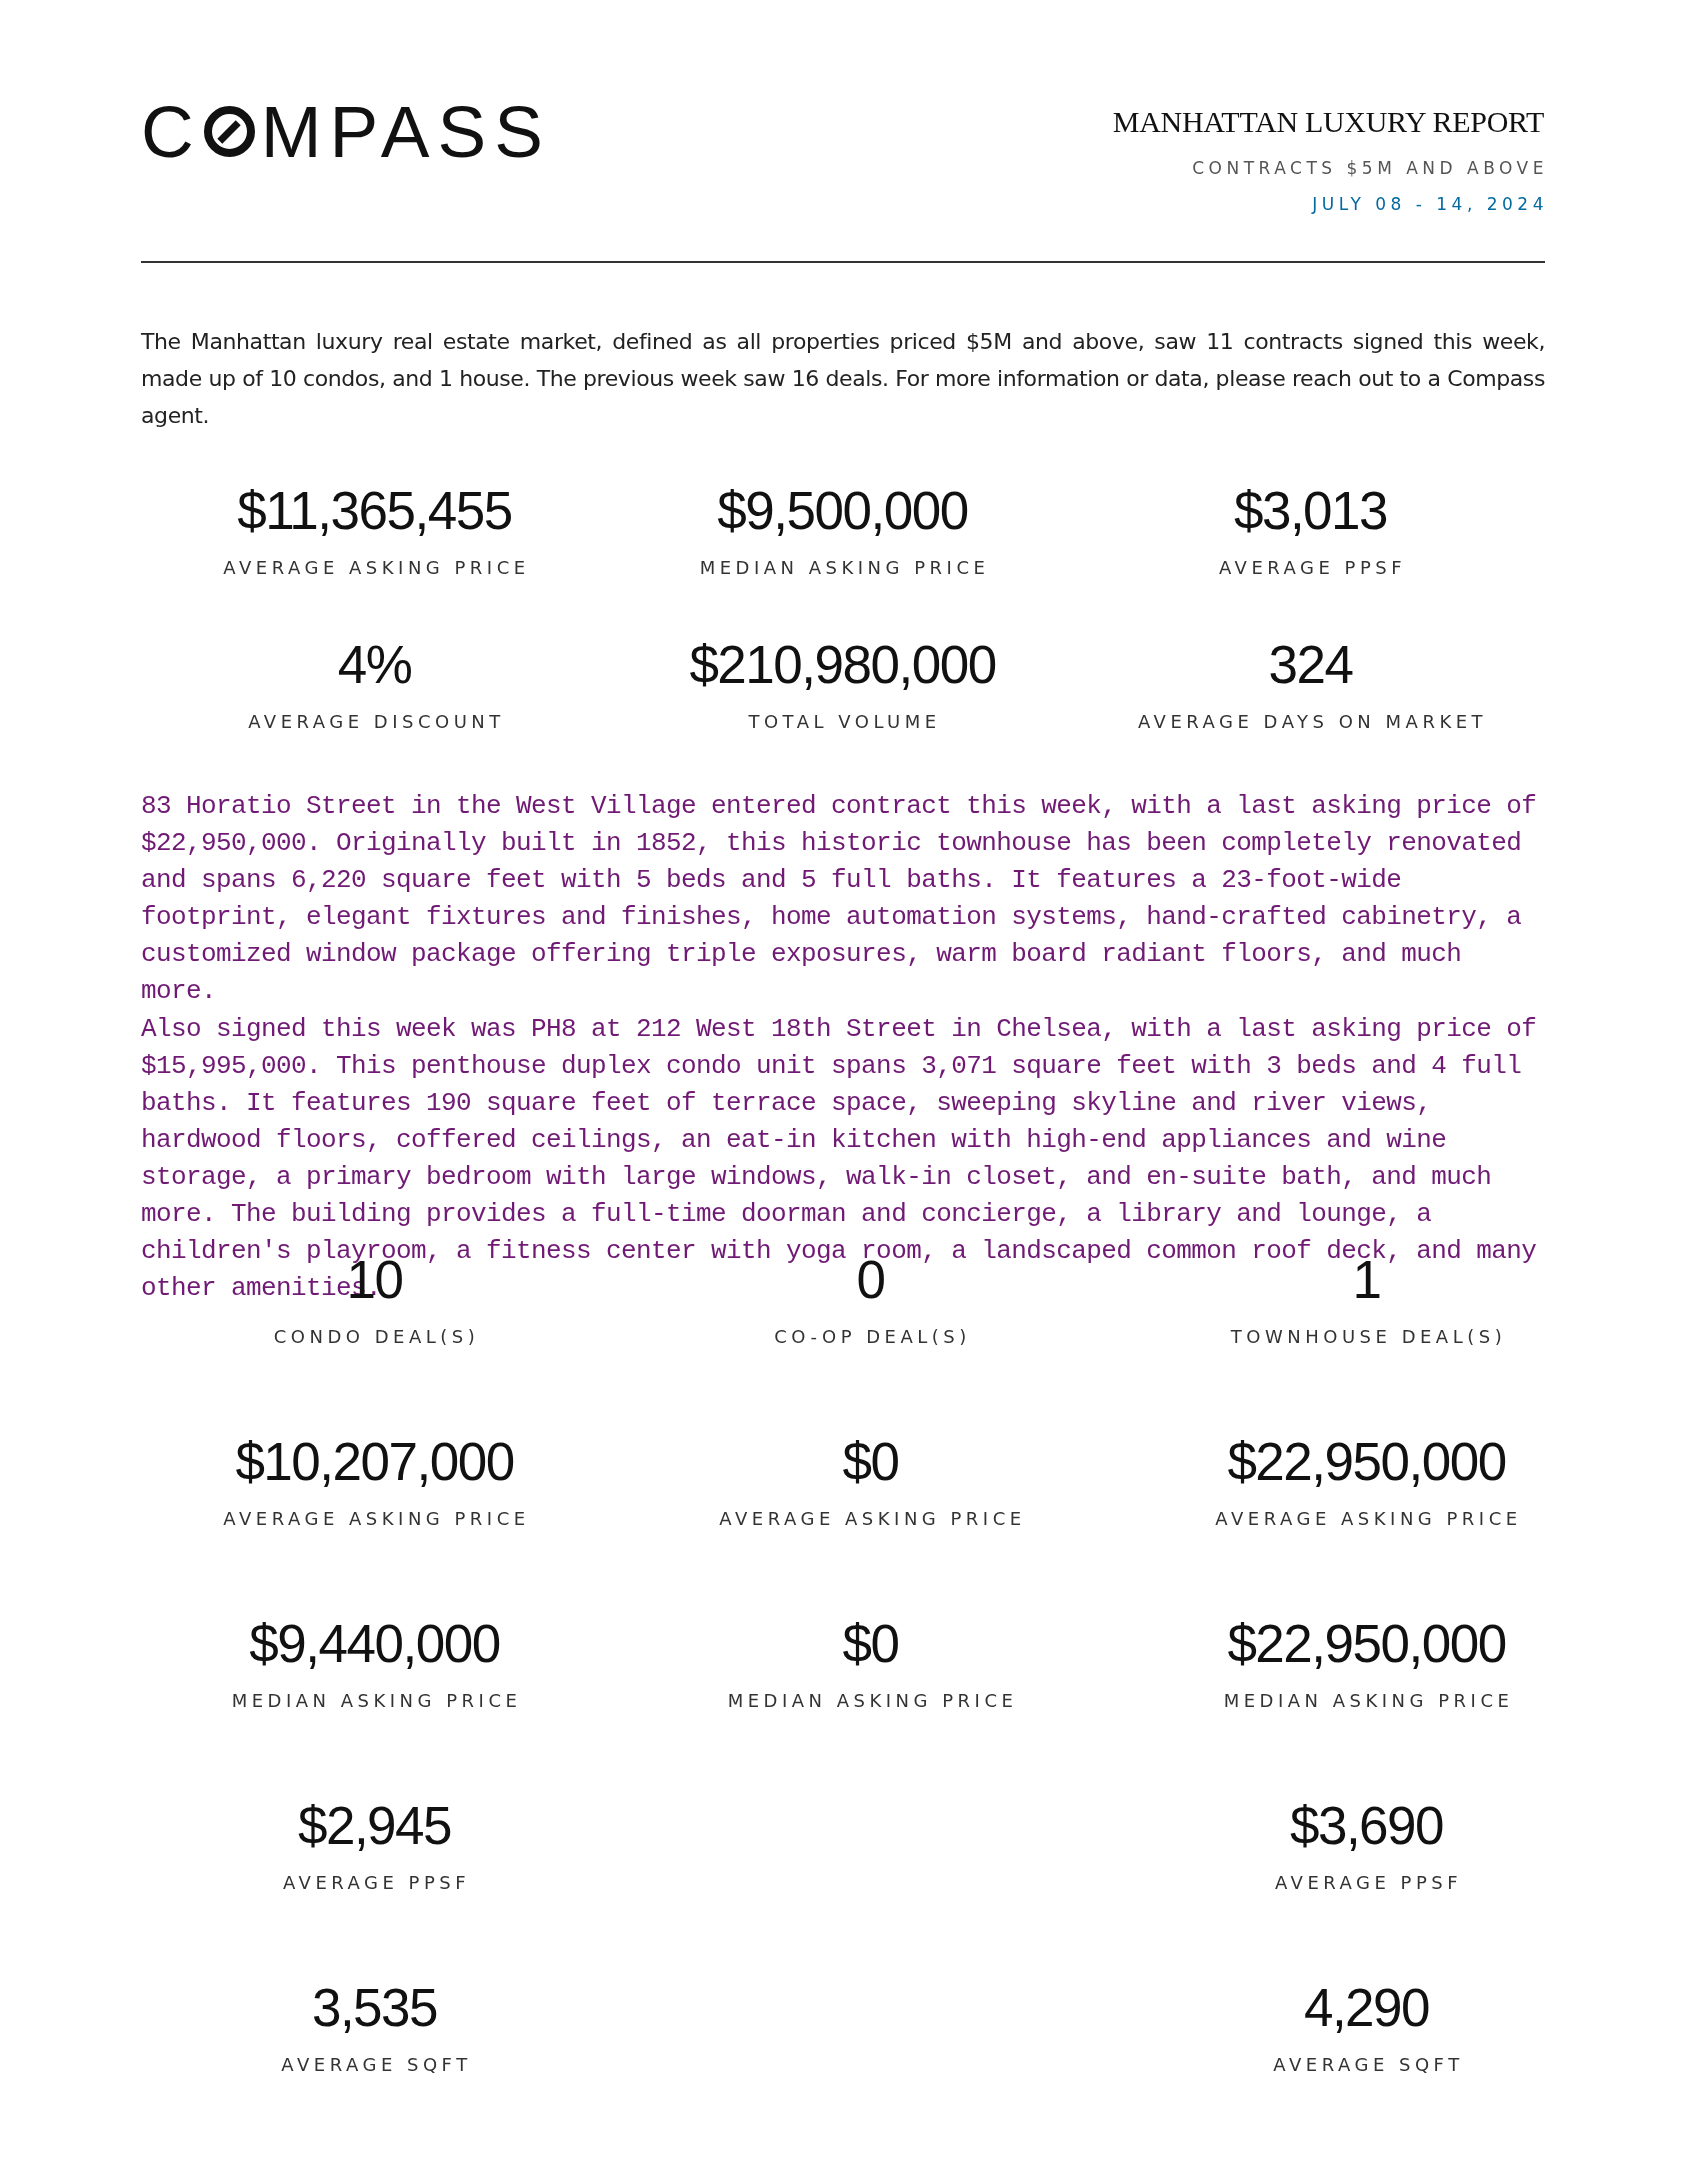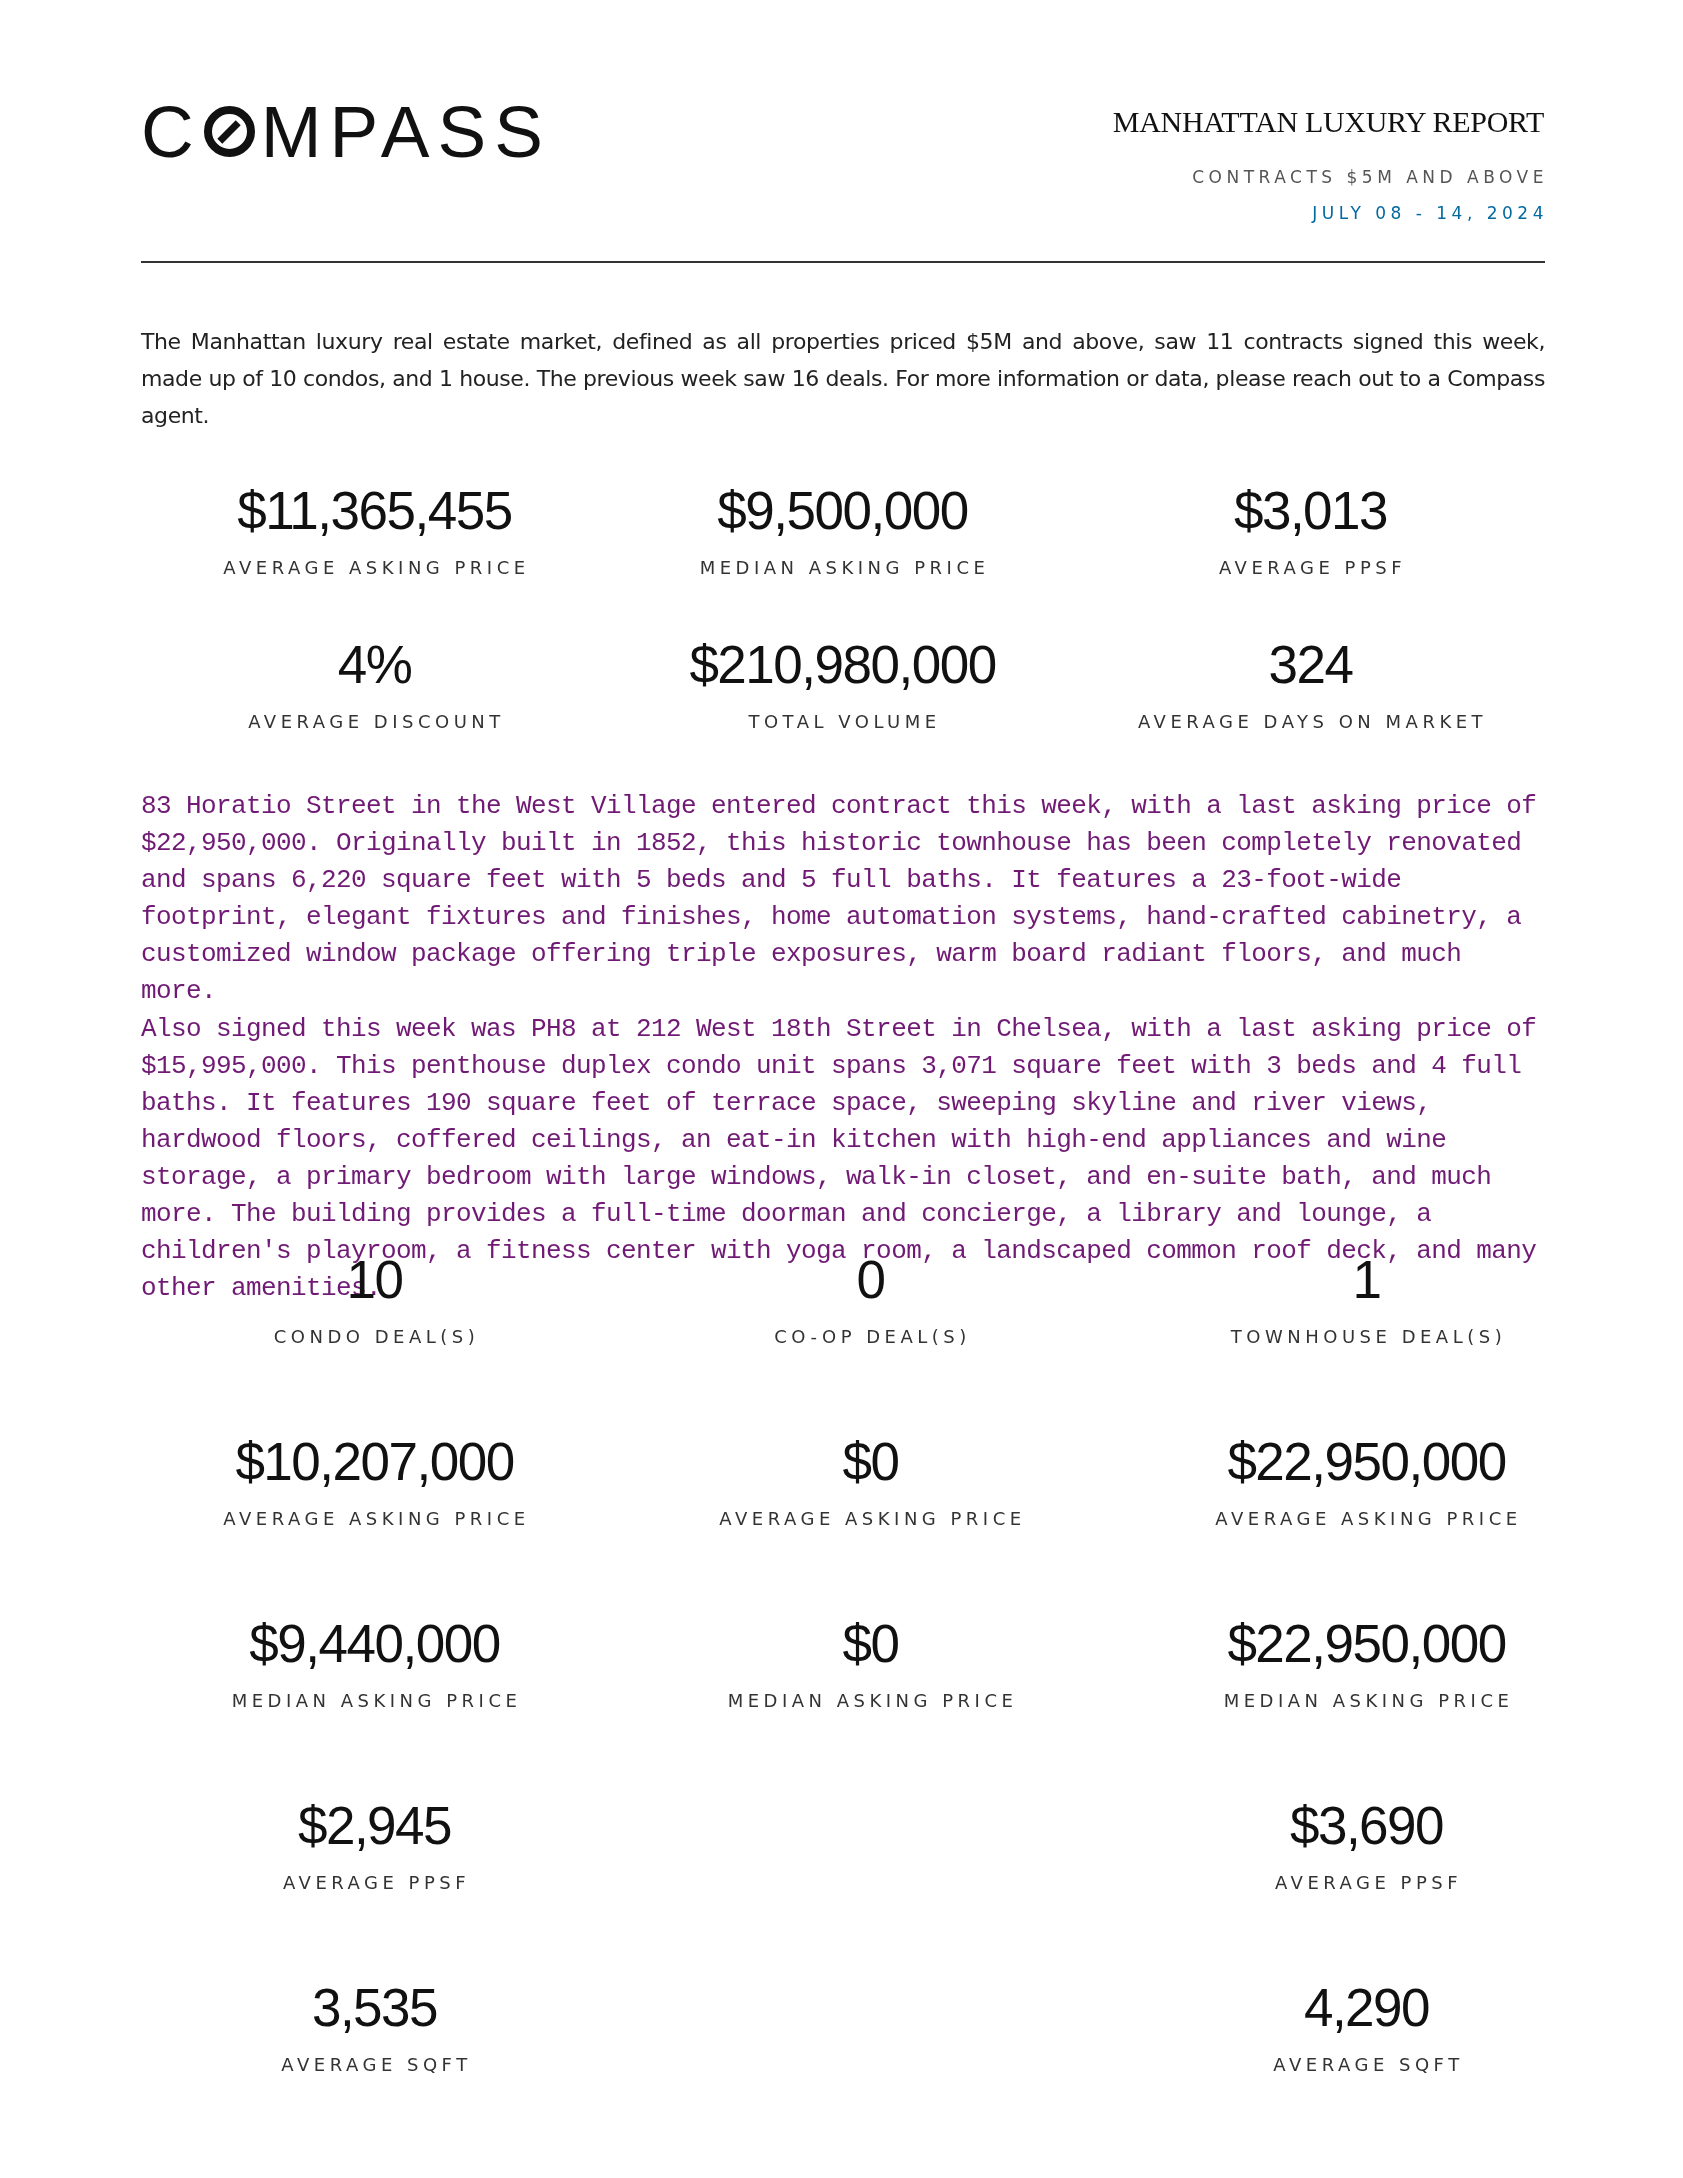--- a/index.html
+++ b/index.html
@@ -6,21 +6,21 @@
   body { width: 1683px; height: 2178px; position: relative; overflow: hidden; }
   .page { position: absolute; left: 0; top: 0; width: 1683px; height: 2178px; }
 
   .logo { position: absolute; left: 141px; top: 99px; height: 65px; display: flex; align-items: center; }
   .logo-text { font-family: "Liberation Sans", "DejaVu Sans", sans-serif; font-weight: 400; font-size: 73px; letter-spacing: 8px; color: #111; line-height: 1; display: flex; align-items: center; }
   .logo-o { display: inline-block; width: 51px; height: 51px; border: 8px solid #111; border-radius: 50%; box-sizing: border-box; position: relative; margin: 0 6px 0 2px; }
   .logo-o::after { content: ""; position: absolute; left: 50%; top: 50%; width: 7px; height: 26px; background: #111; transform: translate(-50%, -50%) rotate(45deg); }
 
   .header-right { position: absolute; right: 139px; top: 99px; text-align: right; }
   .report-title { font-family: "Liberation Serif", "DejaVu Serif", serif; font-size: 30px; color: #111; letter-spacing: -0.3px; line-height: 46px; }
-  .report-sub { font-family: "DejaVu Sans", sans-serif; font-size: 17px; color: #555; letter-spacing: 4.5px; margin-top: 19px; line-height: 26px; margin-right: -4px; }
+  .report-sub { font-family: "DejaVu Sans", sans-serif; font-size: 17px; color: #555; letter-spacing: 4.5px; margin-top: 10px; line-height: 26px; margin-right: -4px; }
   .report-date { font-family: "DejaVu Sans", sans-serif; font-size: 17px; color: #0369a1; letter-spacing: 4.5px; margin-top: 10px; line-height: 26px; margin-right: -4px; }
 
   .rule { position: absolute; left: 141px; width: 1404px; top: 261px; height: 2px; background: #333; }
 
   .intro { position: absolute; left: 141px; top: 323px; width: 1404px; font-family: "DejaVu Sans", sans-serif; font-size: 22px; line-height: 37px; color: #222; text-align: justify; letter-spacing: -0.4px; margin: 0; }
 
   .stat-grid { position: absolute; left: 141px; width: 1404px; display: grid; grid-template-columns: 467px 469px 467px; }
   .stat { text-align: center; height: 154px; position: relative; }
   .stat-value { font-family: Liberation Sans, sans-serif; font-size: 53px; color: #111; line-height: 59px; letter-spacing: -1.5px; padding-top: 0; }
   .stat-label { font-family: "DejaVu Sans", sans-serif; font-size: 18px; letter-spacing: 4.5px; color: #333; margin-top: 16px; line-height: 24px; padding-left: 4px; }

